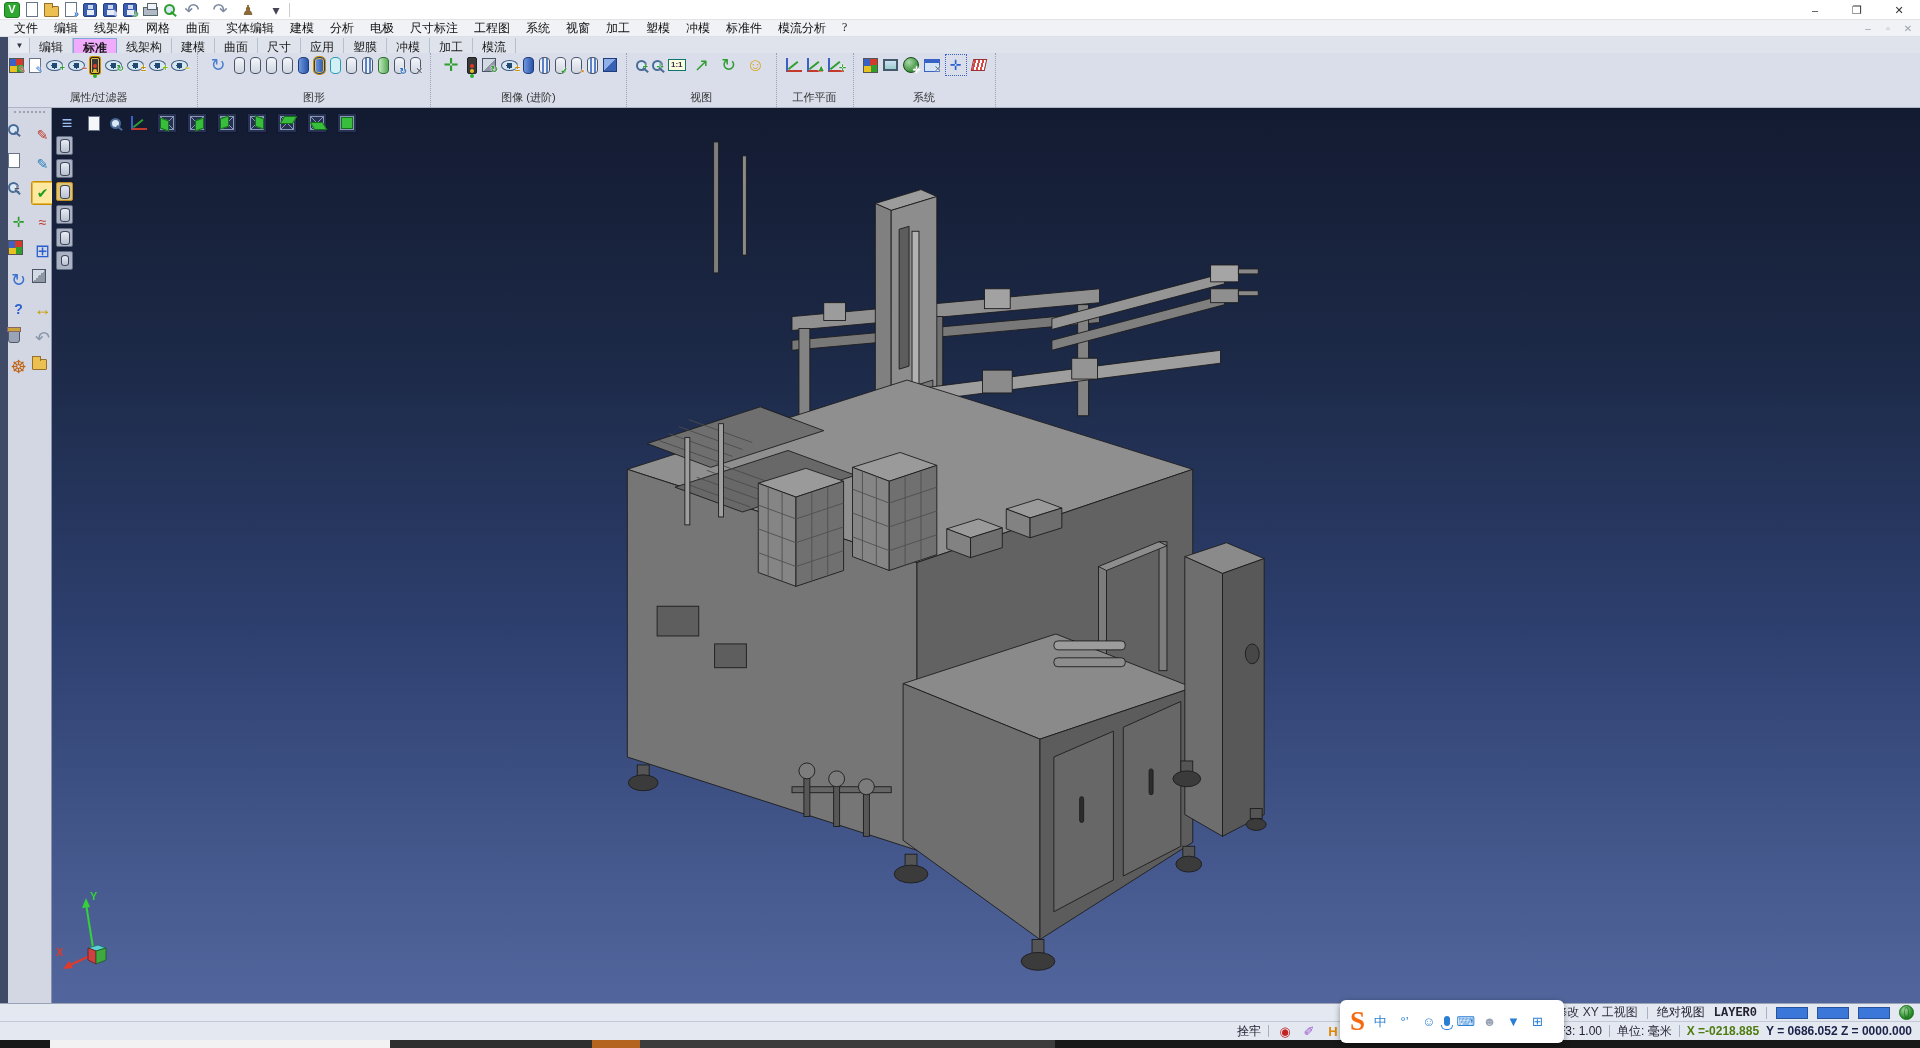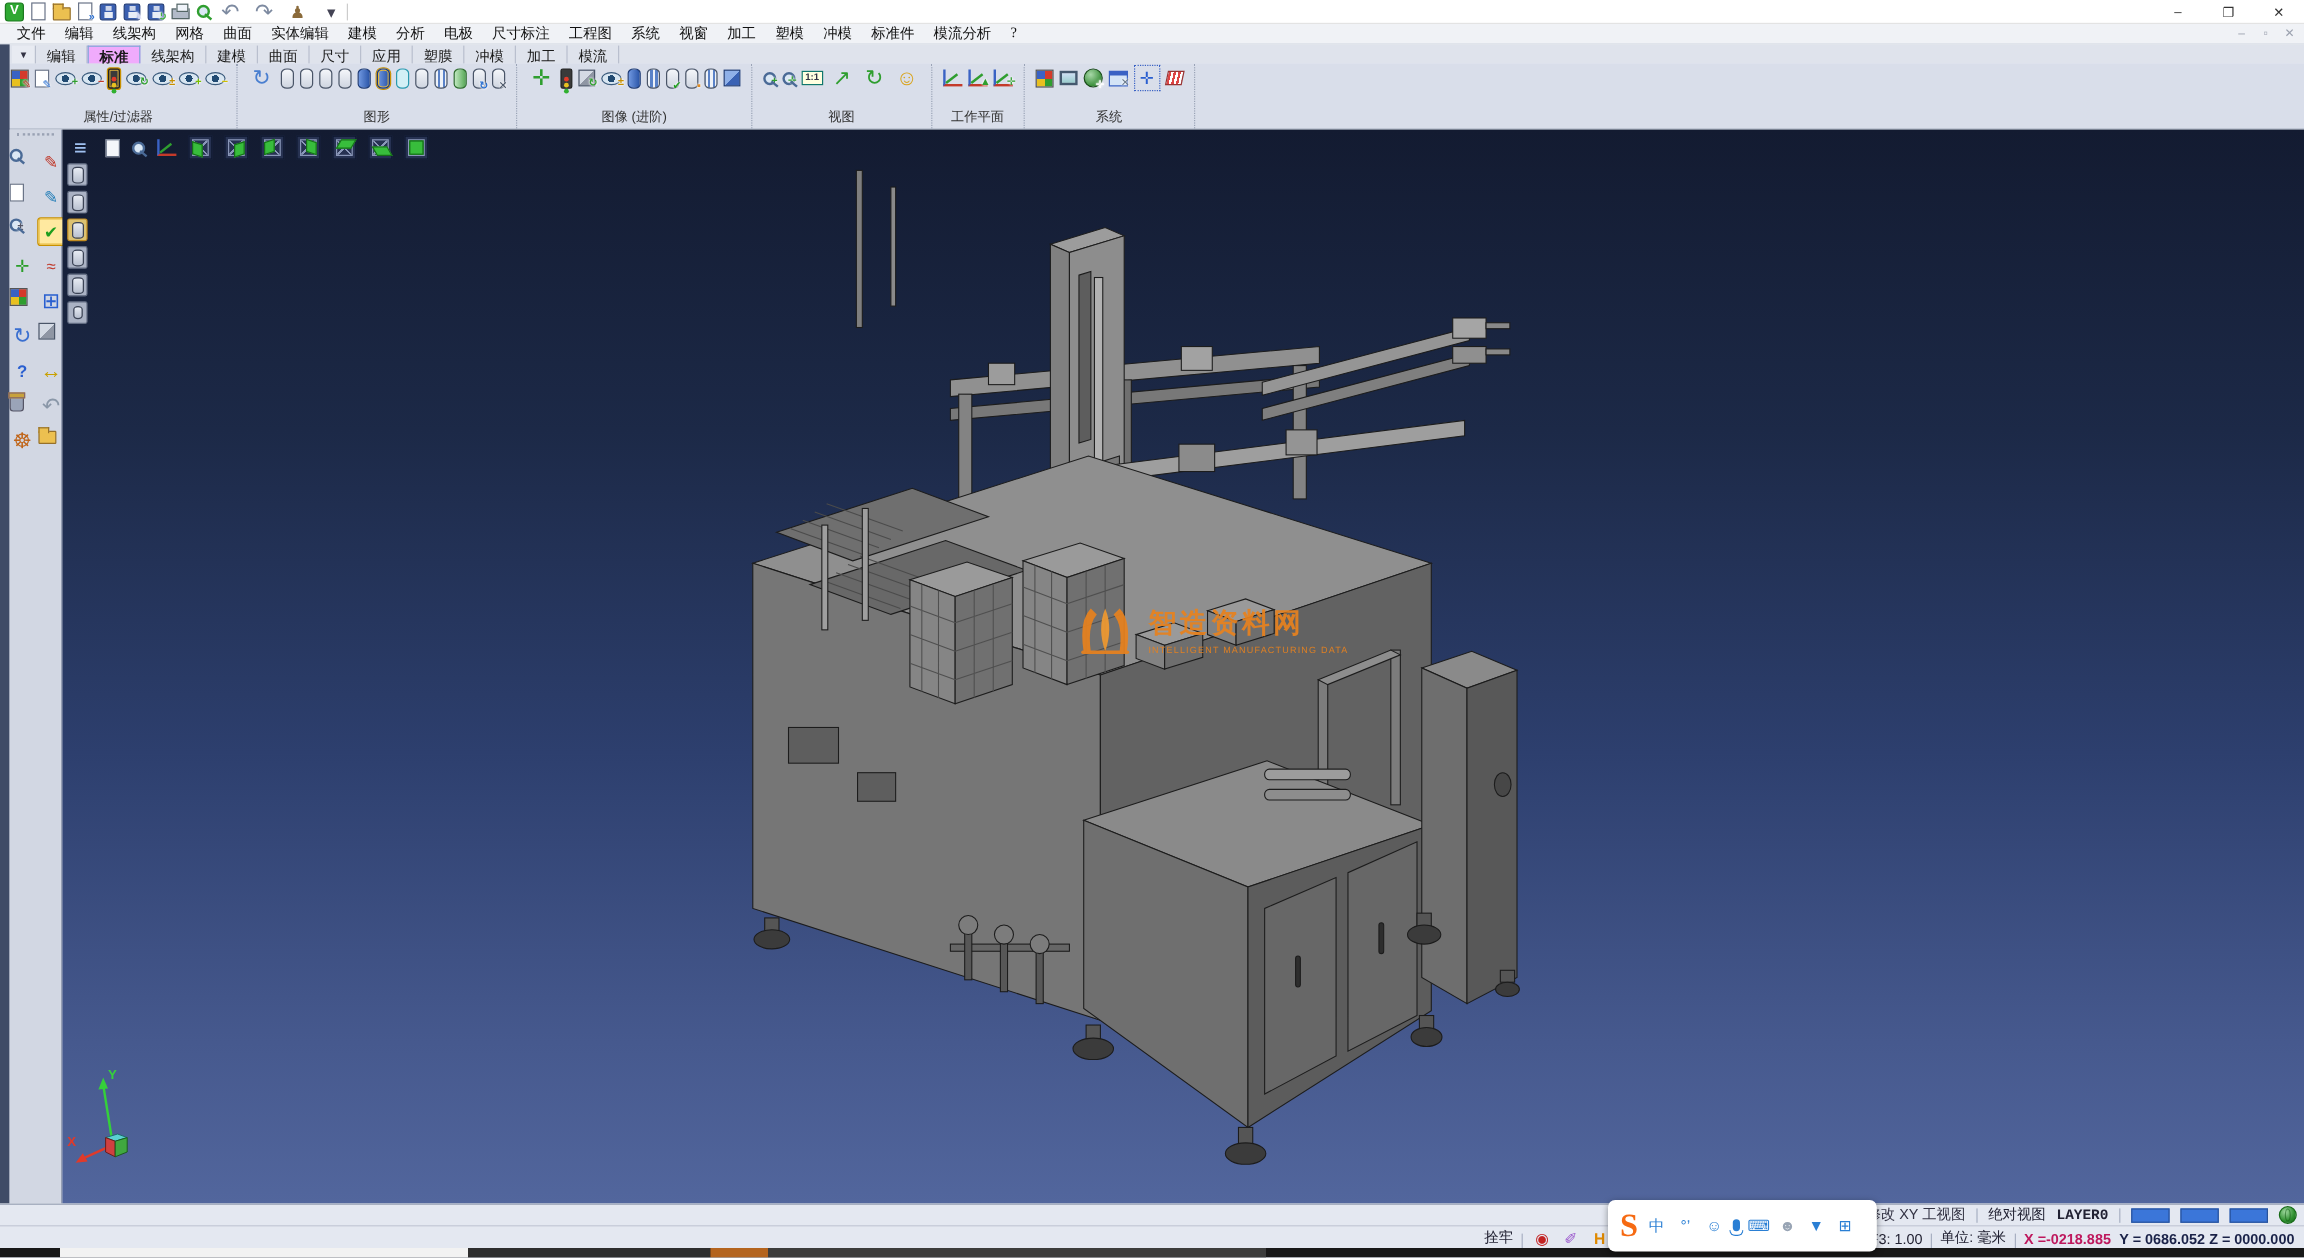--- a/index.html
+++ b/index.html
@@ -138,32 +138,32 @@
   
   .triad { position:absolute; left:8px; bottom:28px; }
   .triad .lblY { position:absolute; left:30px; top:-2px; color:#35d03a; font-size:11px; font-weight:bold; }
   .triad .lblX { position:absolute; left:-4px; top:54px; color:#e03a2a; font-size:11px; font-weight:bold; }
 
   
   .s1 { position:absolute; left:0; top:1003px; width:1920px; height:18px; background:#e4e8f1;
     border-top:1px solid #9aa2b5; display:flex; align-items:center; justify-content:flex-end;
     gap:9px; padding-right:6px; font-size:12px; color:#223; }
   .s2 { position:absolute; left:0; top:1021px; width:1920px; height:19px; background:#e4e8f1;
-    border-top:1px solid #c2c8d6; display:flex; align-items:flex-end; justify-content:flex-end;
+    border-top:1px solid #c2c8d6; display:flex; align-items:center; justify-content:flex-end;
     gap:7px; padding-right:8px; font-size:12px; color:#223; }
   .sep { width:1px; height:12px; background:#a8b0c2; flex:none; }
   .layer-label { font-weight:bold; font-family:"Liberation Mono","DejaVu Sans Mono",monospace; }
   .prog { width:32px; height:12px; background:#3b76d9; border:1px solid #28539c; flex:none; }
   .i-globe { width:15px; height:15px; border-radius:50%; border:1px solid #166a16; flex:none;
     background:radial-gradient(circle at 35% 30%,#9fd89f,#2e8f2e 60%,#17611f); position:relative; }
   .i-globe::before { content:""; position:absolute; inset:1px 4px; border:1px solid rgba(20,90,20,.55); border-radius:50%; }
   .s2 .icn { width:18px; height:16px; font-size:13px; }
   .chipb { font-weight:bold; font-size:11px; }
   .boldg { font-weight:bold; }
-  .coordx { color:#be185d; font-weight:bold; }
+  .coordx { color:#4d7c0f; font-weight:bold; }
   .coordyz { color:#1a2248; font-weight:bold; }
   .viewhint { display:flex; align-items:center; gap:4px; color:#334; }
 
   
   .ime { position:absolute; left:1340px; top:1000px; width:224px; height:43px; background:#fff;
     border-radius:6px; box-shadow:0 2px 6px rgba(0,0,0,.4); display:flex; align-items:center;
     gap:7px; padding:0 10px; z-index:50; }
   .slogo { color:#f66a12; font-size:27px; font-weight:bold; font-family:"Liberation Serif","DejaVu Serif",serif; }
   .ime .icn { width:17px; height:17px; color:#2a7fd4; font-size:13px; }
   .micpill { width:6px!important; height:10px!important; background:#2a7fd4; border-radius:3px; margin-top:-2px; }
@@ -536,32 +536,20 @@
       <rect x="698" y="674" width="12" height="10" fill="#555555"></rect>
       <ellipse cx="86" cy="648" rx="15" ry="8" fill="#3b3b3b"></ellipse>
       <ellipse cx="356" cy="740" rx="17" ry="9" fill="#3b3b3b"></ellipse>
       <ellipse cx="634" cy="644" rx="14" ry="8" fill="#3b3b3b"></ellipse>
       <ellipse cx="484" cy="828" rx="17" ry="9" fill="#3b3b3b"></ellipse>
       <ellipse cx="636" cy="730" rx="13" ry="8" fill="#3b3b3b"></ellipse>
       <ellipse cx="704" cy="690" rx="10" ry="6" fill="#3b3b3b"></ellipse>
     </g>
   </svg>
 
-  <div class="watermark">
-    <svg width="52" height="44" viewBox="0 0 52 44">
-      <path d="M8,40 Q4,14 14,4 L19,9 Q11,18 14,40 Z" fill="#e8821e"></path>
-      <path d="M26,4 C21,16 22,28 26,40 C30,28 31,16 26,4 Z" fill="#f09a30"></path>
-      <path d="M44,40 Q48,14 38,4 L33,9 Q41,18 38,40 Z" fill="#e8821e"></path>
-      <rect x="6" y="39" width="40" height="3" rx="1.5" fill="#e8821e"></rect>
-    </svg>
-    <div class="wm-text">
-      <div class="wm-title">智造资料网</div>
-      <div class="wm-sub">INTELLIGENT MANUFACTURING DATA</div>
-    </div>
-  </div>
 
   <div class="triad">
     <svg width="90" height="80" viewBox="0 0 90 80">
       <line x1="34" y1="62" x2="26" y2="12" stroke="#35d03a" stroke-width="2"></line>
       <polygon points="26,6 22,16 30,15" fill="#35d03a"></polygon>
       <line x1="34" y1="62" x2="8" y2="74" stroke="#e03a2a" stroke-width="2"></line>
       <polygon points="3,77 13,76 9,69" fill="#e03a2a"></polygon>
       <polygon points="28,56 38,53 46,56 36,59" fill="#5ad0d0" stroke="#1a6a6a" stroke-width="0.8"></polygon>
       <polygon points="28,56 28,68 36,72 36,59" fill="#d04040" stroke="#6a1a1a" stroke-width="0.8"></polygon>
       <polygon points="36,59 36,72 46,68 46,56" fill="#40a840" stroke="#1a5a1a" stroke-width="0.8"></polygon>

